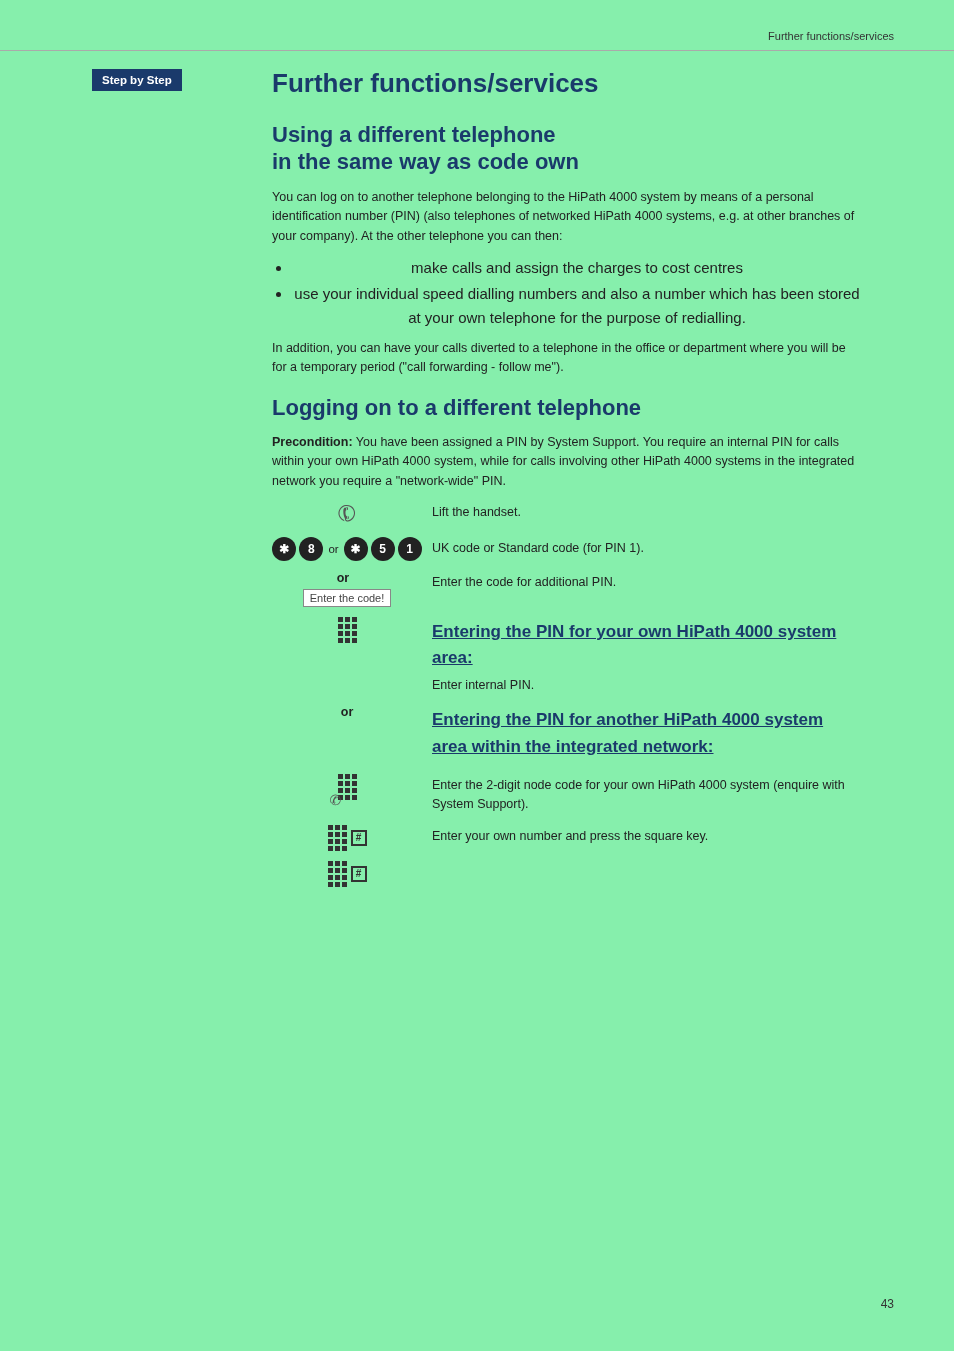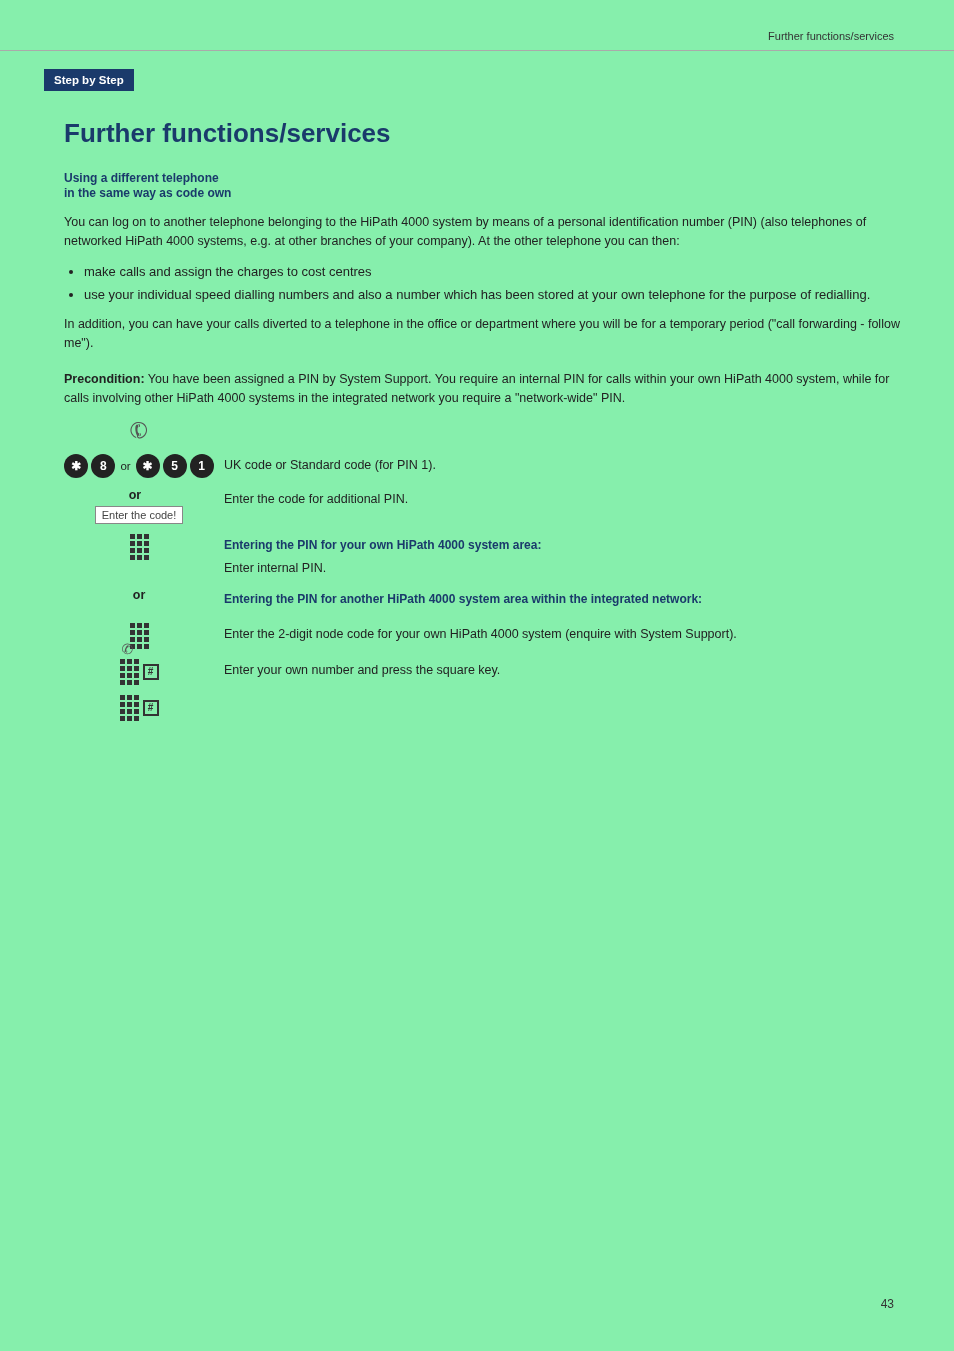--- a/index.html
+++ b/index.html
@@ -24,22 +24,21 @@
       padding: 30px 60px 8px 60px;
       border-bottom: 1.5px solid #aaa;
     }
     .header-title {
       font-size: 11px;
       color: #333;
     }
     
     .main-layout {
       display: flex;
-      padding: 0 44px;
-      flex-direction: column;
+      padding: 0 92px;
     }
     
     .sidebar {
       width: 160px;
       min-width: 160px;
       padding-top: 18px;
       padding-right: 10px;
     }
     .step-by-step-box {
       background: #1a3a6b;
@@ -57,42 +56,43 @@
       padding-left: 20px;
     }
     .main-heading {
       font-size: 26px;
       font-weight: bold;
       color: #1a3a6b;
       margin-bottom: 22px;
       line-height: 1.15;
     }
     .section-heading {
-      font-size: 12px;
+      font-size: 22px;
       font-weight: bold;
       color: #1a3a6b;
       margin-bottom: 12px;
       line-height: 1.25;
     }
     .body-text {
       font-size: 12.5px;
       line-height: 1.55;
       color: #222;
       margin-bottom: 10px;
     }
     .bullet-list {
       margin-left: 20px;
       margin-bottom: 10px;
     }
     .bullet-list li {
-      font-size: 13px;
+      font-size: 15px;
       line-height: 1.55;
       color: #222;
       margin-bottom: 3px;
       list-style-type: disc;
+      text-align: center;
     }
     
     .instr-section {
       margin-top: 16px;
     }
     
     .full-row {
       display: flex;
       align-items: flex-start;
       margin-bottom: 10px;
@@ -122,24 +122,25 @@
       display: inline-block;
       text-align: center;
     }
     .or-label {
       font-weight: bold;
       font-size: 12.5px;
       color: #222;
       margin-right: 8px;
     }
     .sub-heading-blue {
-      font-size: 12px;
+      font-size: 17px;
       font-weight: bold;
       color: #1a3a6b;
       margin-bottom: 4px;
+      text-decoration: underline;
     }
     
     .page-footer {
       position: absolute;
       bottom: 40px;
       right: 60px;
       font-size: 12px;
       color: #333;
     }
     
@@ -234,30 +235,32 @@
         </div>
         <p class="body-text">You can log on to another telephone belonging to the HiPath 4000 system by means of a personal identification number (PIN) (also telephones of networked HiPath 4000 systems, e.g. at other branches of your company). At the other telephone you can then:</p>
         <ul class="bullet-list">
           <li>make calls and assign the charges to cost centres</li>
           <li>use your individual speed dialling numbers and also a number which has been stored at your own telephone for the purpose of redialling.</li>
         </ul>
         <p class="body-text">In addition, you can have your calls diverted to a telephone in the office or department where you will be for a temporary period ("call forwarding - follow me").</p>
       </div>
 
       <div class="instr-section">
+        <div class="section-heading">Logging on to a different telephone</div>
 
         <p class="body-text">
           <span class="precond-bold">Precondition:</span><span> You have been assigned a PIN by System Support. You require an internal PIN for calls within your own HiPath 4000 system, while for calls involving other HiPath 4000 systems in the integrated network you require a "network-wide" PIN.</span>
         </p>
 
         <div class="full-row">
           <div class="left-icon-area">
 
             <span style="font-size:22px; color:#555; display:inline-block; transform: rotate(-30deg);">✆</span>
           </div>
+          <div class="right-text-area">Lift the handset.</div>
         </div>
 
         <div class="full-row">
           <div class="left-icon-area">
             <div class="icon-combo">
 
               <span class="black-circle">✱</span>
               <span class="black-circle">8</span>
               <span class="or-small">or</span>
               <span class="black-circle">✱</span>

